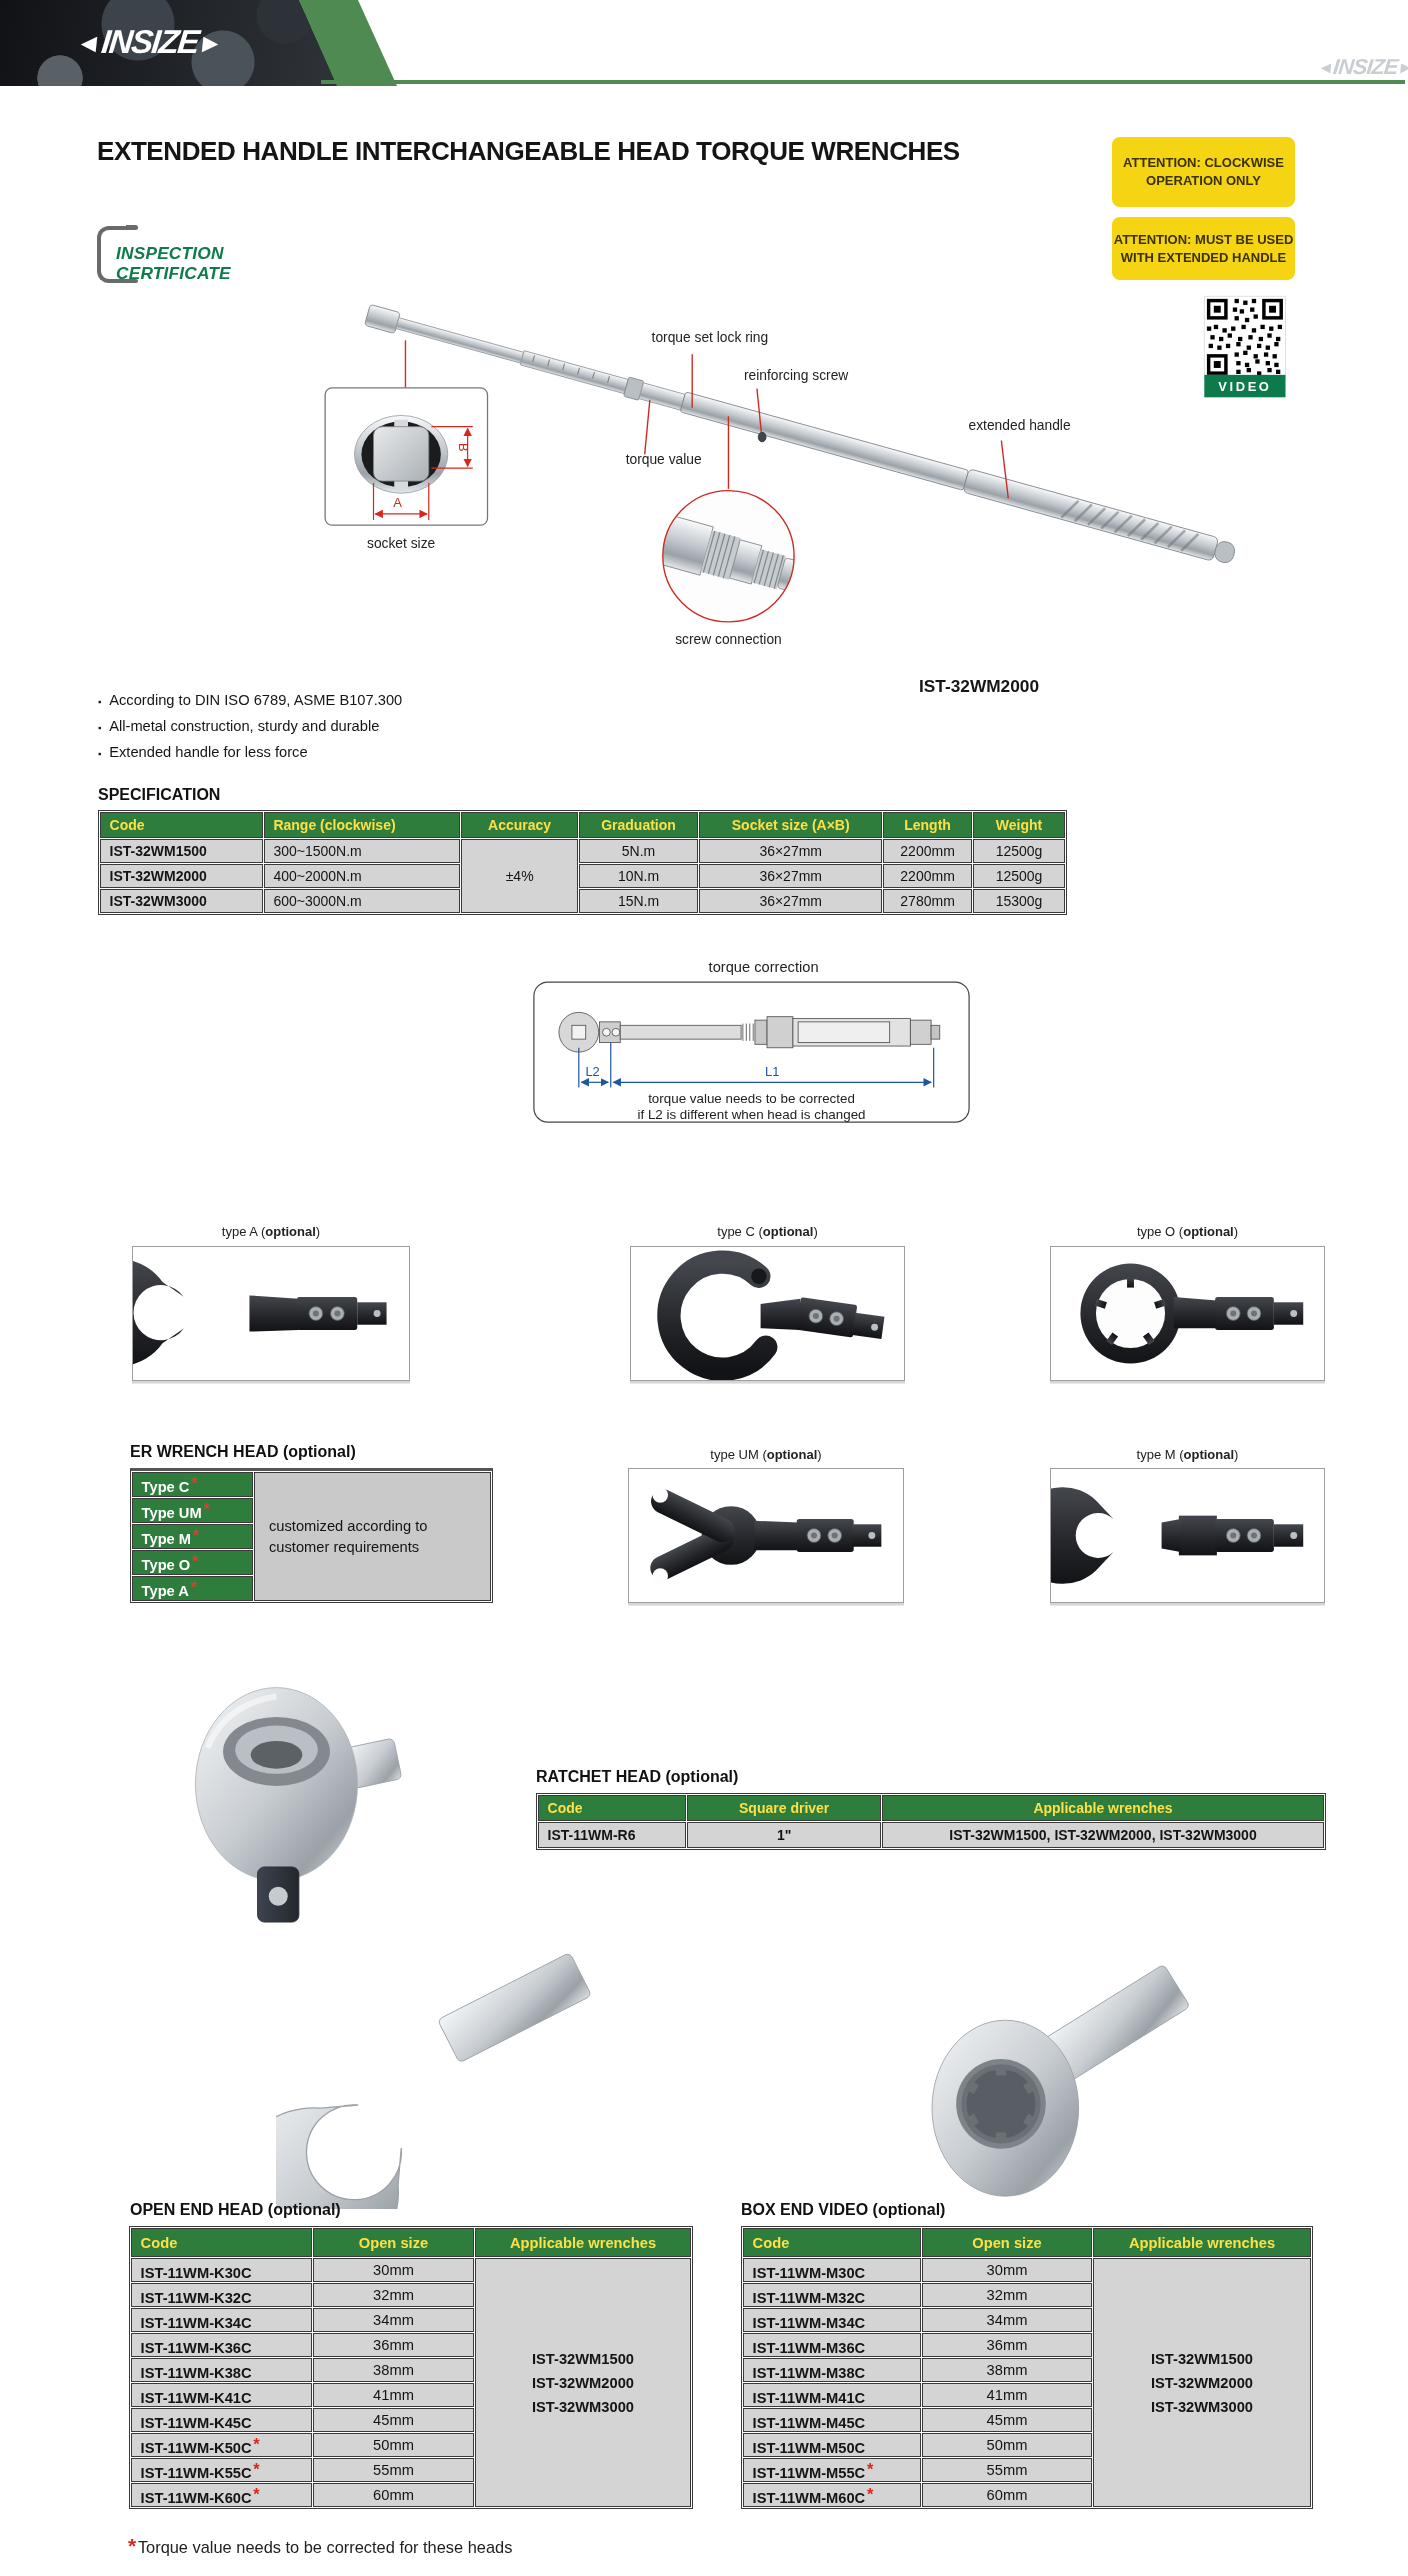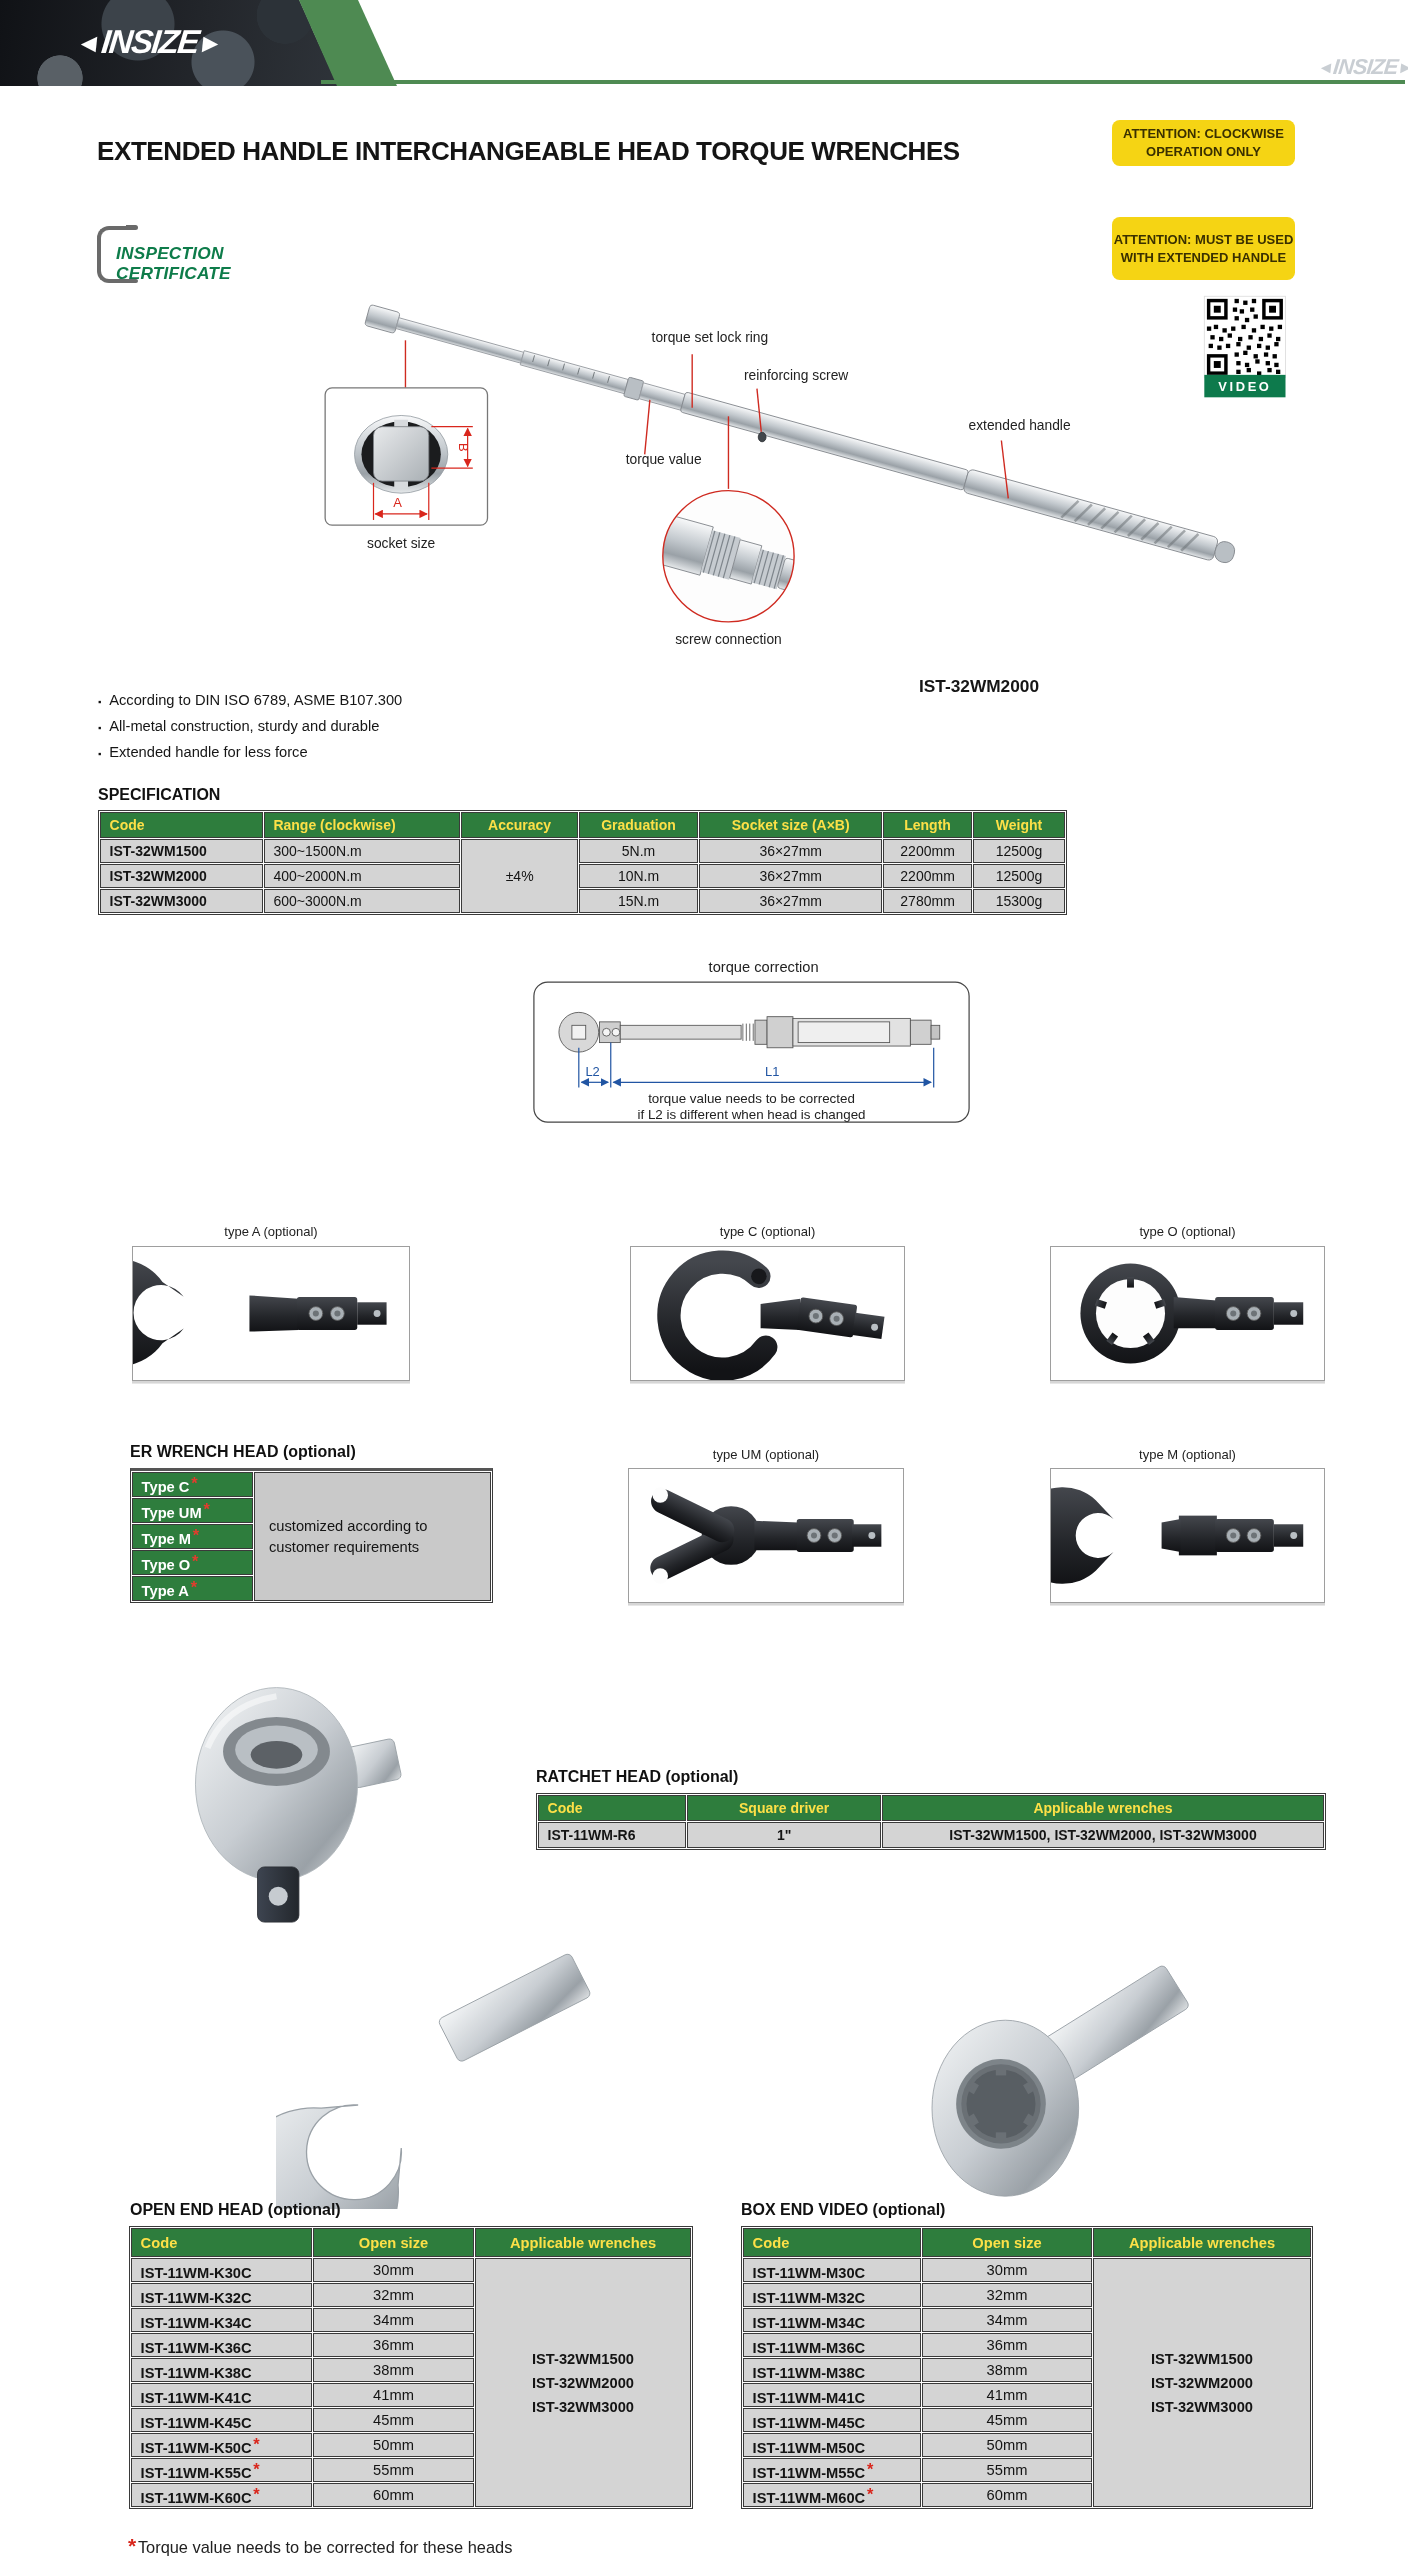--- a/index.html
+++ b/index.html
@@ -24,21 +24,21 @@
   .insize-logo .arr{font-style:normal;font-size:26px;vertical-align:0.9px;letter-spacing:0}
   .banner-underline{left:321px;top:80px;width:1084px;height:4.3px;background:var(--banner-green)}
   .insize-watermark{right:-3.5px;top:54px;color:#c9ced3;font-size:21.6px;font-weight:800;font-style:italic;
     letter-spacing:-0.9px;transform:skewX(-6deg);white-space:nowrap}
   .insize-watermark .arr{font-style:normal;font-size:16.4px;vertical-align:0.9px}
 
   
   .page-title{left:97px;top:136px;font-size:26px;font-weight:bold;letter-spacing:-0.4px;color:#151515}
   .attn{width:183px;border-radius:7.8px;background:var(--yellow);color:var(--yellow-text);
     font-size:13px;font-weight:bold;text-align:center;display:flex;flex-direction:column;justify-content:center;line-height:18px}
-  .attn1{left:1112px;top:120px;height:46px}
+  .attn1{left:1112px;top:137px;height:70px}
   .attn2{left:1112px;top:217px;height:63px}
   .cert{left:97px;top:224px;width:199px;height:78px}
   .cert-bracket{position:absolute;left:0;top:1.7px;width:29px;height:57px;border:4.3px solid #6a6a6a;
     border-right:none;border-radius:12px 0 0 12px}
   .cert-bracket:before{content:"";position:absolute;right:-12px;top:-4.3px;width:12px;height:4.3px;background:#6a6a6a;border-radius:0 3.5px 3.5px 0}
   .cert-bracket:after{content:"";position:absolute;right:-12px;bottom:-4.3px;width:12px;height:4.3px;background:#6a6a6a;border-radius:0 3.5px 3.5px 0}
   .cert-text{position:absolute;left:19px;top:19px;color:#0e7c4a;font-weight:bold;font-style:italic;
     font-size:17.3px;line-height:20px;letter-spacing:0.2px}
 
   
@@ -66,21 +66,21 @@
   .er-table{left:130px;top:1468px;width:363px;border-top:3.5px solid #555}
   .er-table td{height:25px;font-size:14.7px}
   .er-table .er-type{background:var(--green);color:#fff;font-weight:bold;width:121px;padding-left:8.6px}
   .er-table .er-type .star{color:#e33c2e}
   .er-table .er-note{background:var(--note-gray);padding-left:14px;font-size:14.7px;line-height:21px}
   .ratchet-table{left:536px;top:1793px;width:790px}
   .ratchet-table th{height:26px}.ratchet-table td{height:26px}
 
   
   .cap{position:absolute;text-align:center;font-size:13px;color:#222}
-  .cap b{font-weight:normal}
+  .cap b{font-weight:bold}
   .head-box{position:absolute;background:#fff;border:0.9px solid #9e9e9e;box-shadow:0 2.6px 0 rgba(0,0,0,.16)}
 
   .footnote{left:128px;top:2538px;font-size:16.4px;color:#222;display:flex;align-items:flex-start}
   .footnote .fstar{color:var(--red);font-weight:bold;font-size:21px;line-height:15.5px;margin-right:1.7px}
 
   svg text{font-family:"Liberation Sans","DejaVu Sans",sans-serif}
 </style>
 </head>
 <body>
 

